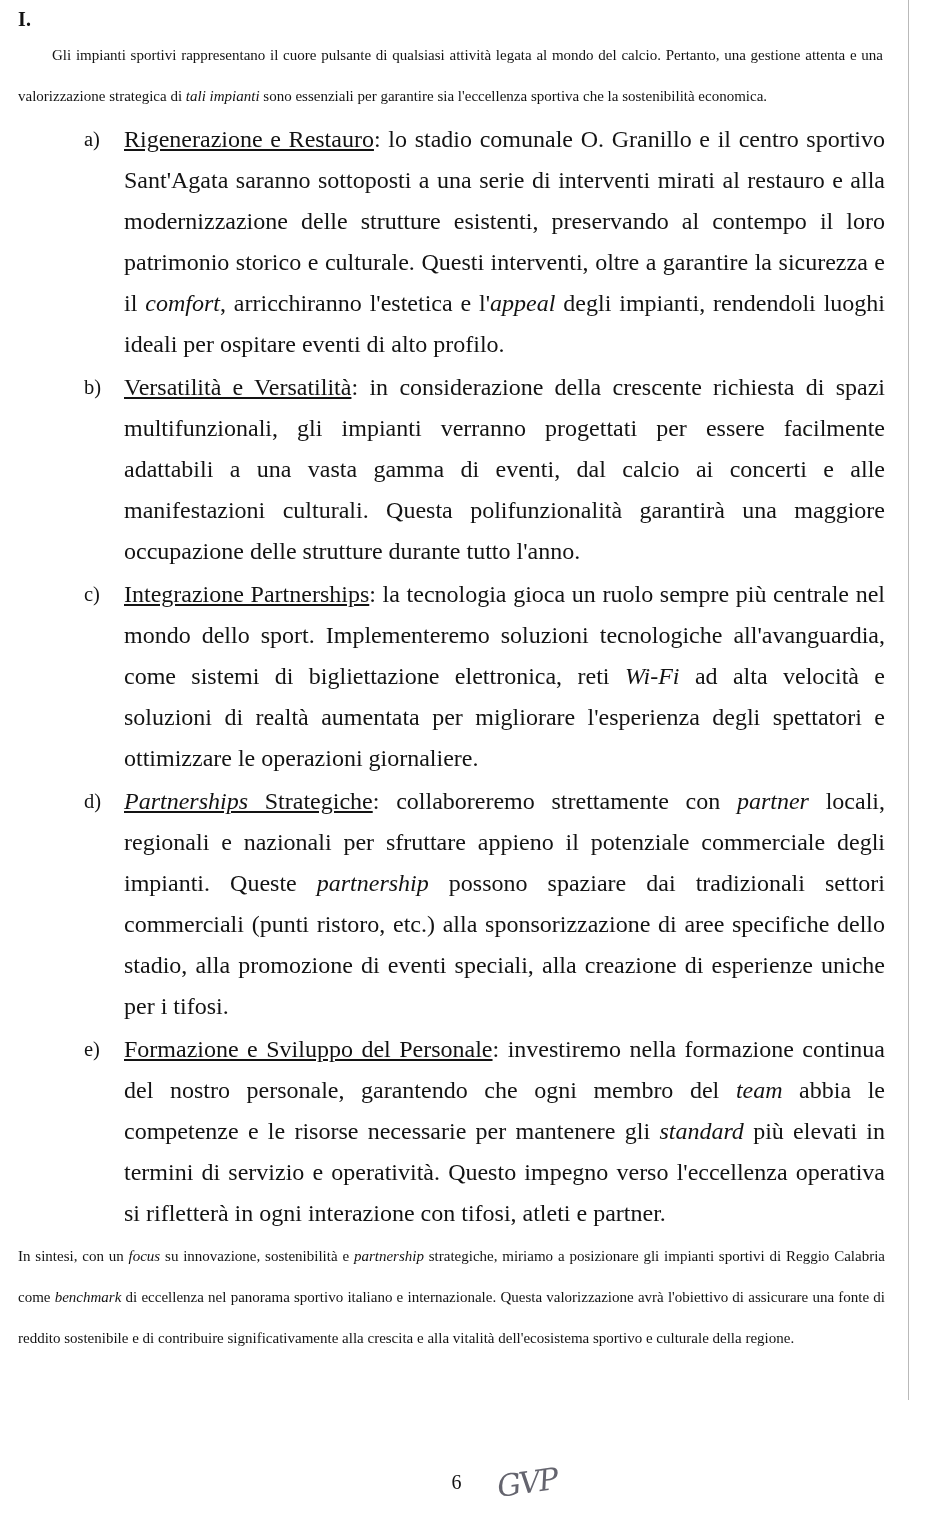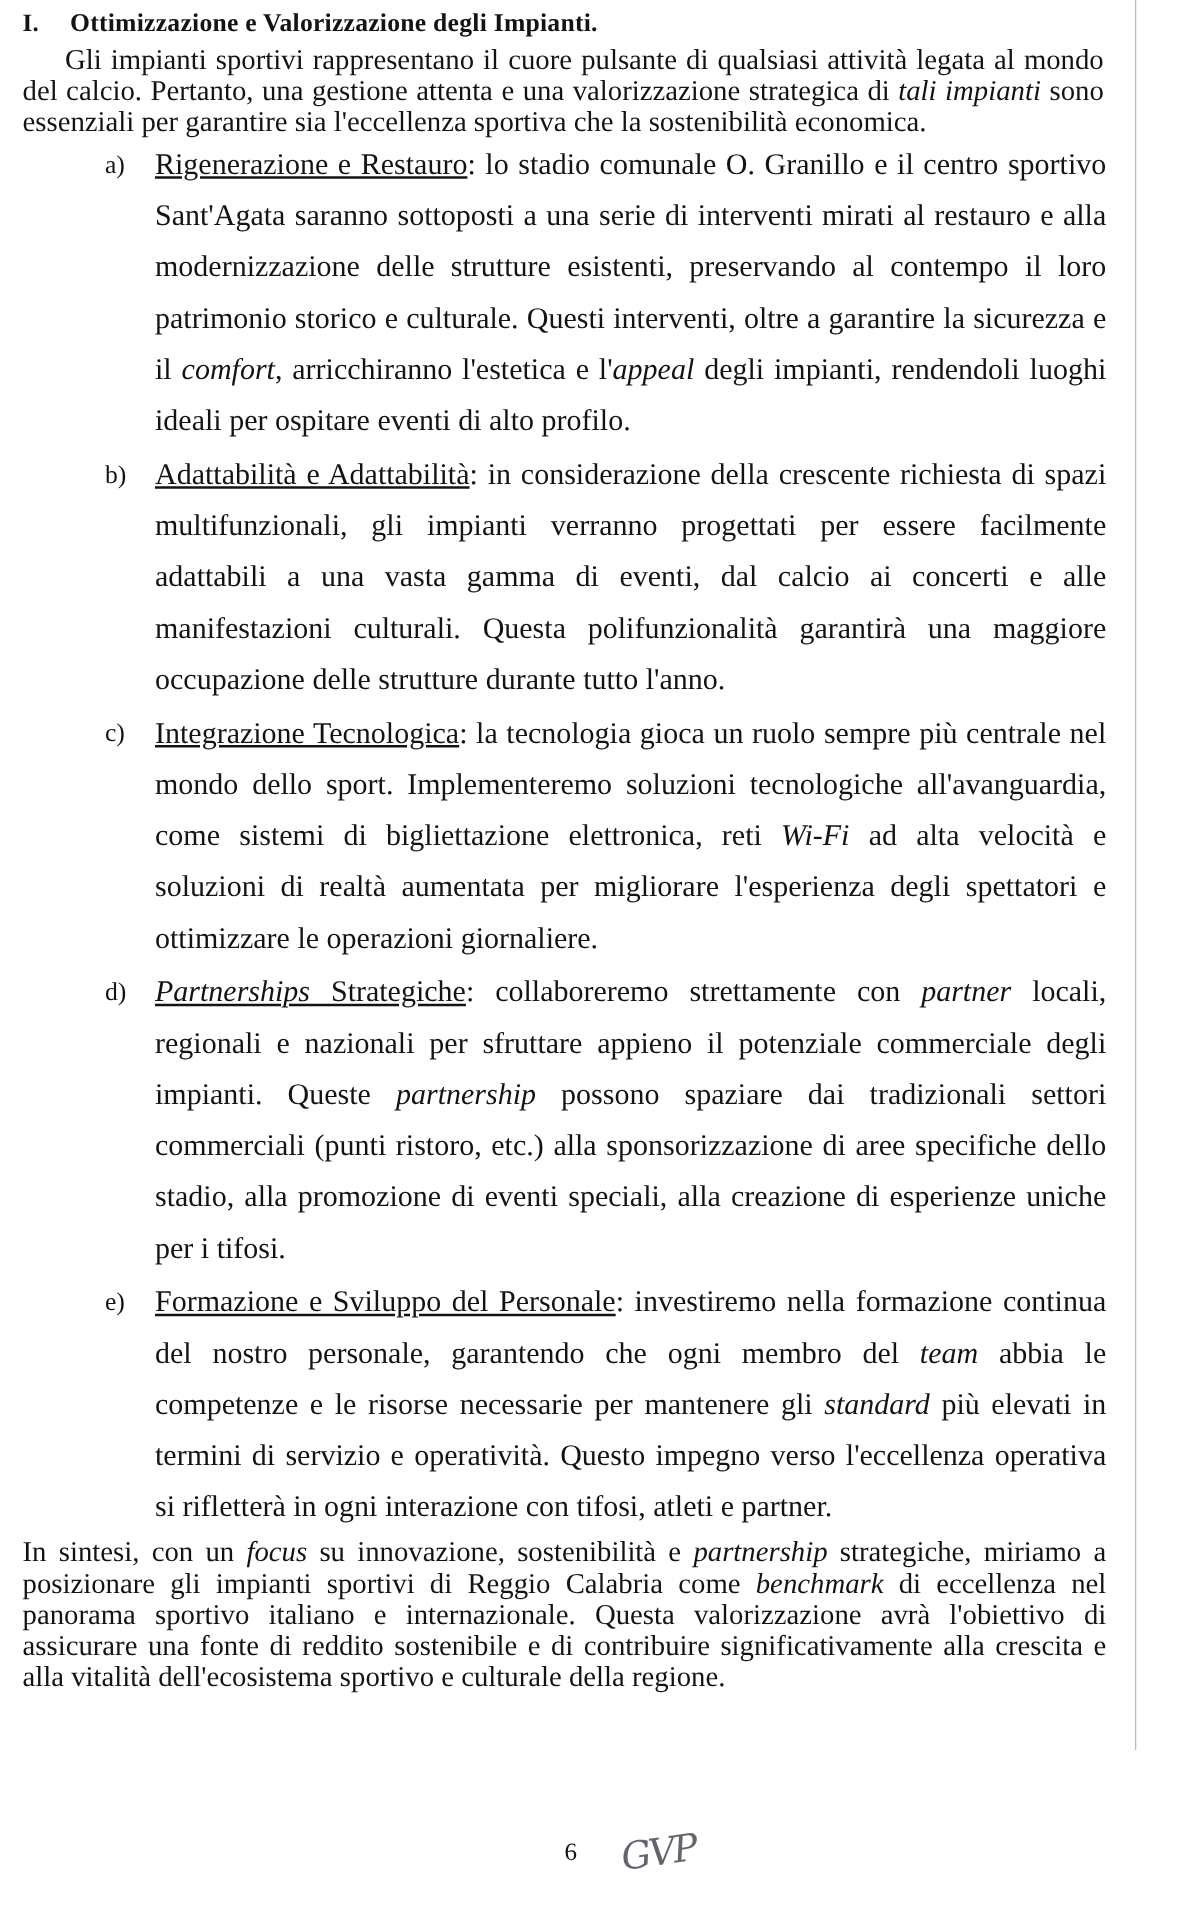--- a/index.html
+++ b/index.html
@@ -43,22 +43,22 @@
     font-size: 20px;
     letter-spacing: 0.3px;
   }
   .heading-text {
     font-weight: bold;
     font-size: 20.5px;
     letter-spacing: 0.2px;
   }
   p.body-par {
     margin: 0 0 2px 0;
-    font-size: 23px;
-    line-height: 25px;
+    font-size: 15px;
+    line-height: 41px;
     text-align: justify;
     text-justify: inter-word;
   }
   p.intro {
     text-indent: 34px;
     padding-right: 6px;
   }
   .list {
     margin: 0;
     padding: 0;
@@ -122,42 +122,41 @@
 </style>
 </head>
 <body>
 
 <div class="page">
 
   <div class="scan-line"></div>
 
   <div class="heading-row">
     <span class="heading-num">I.</span>
-    <span class="heading-text">Ottimizzazione e Valorizzazione degli Impianti.</span>
   </div>
 
   <p class="body-par intro">
     Gli impianti sportivi rappresentano il cuore pulsante di qualsiasi attività legata al mondo del calcio. Pertanto, una gestione attenta e una valorizzazione strategica di <i>tali impianti</i> sono essenziali per garantire sia l'eccellenza sportiva che la sostenibilità economica.
   </p>
 
   <div class="list">
 
     <div class="li-row">
       <span class="li-marker">a)</span>
       <span class="li-body"><u>Rigenerazione e Restauro</u>: lo stadio comunale O. Granillo e il centro sportivo Sant'Agata saranno sottoposti a una serie di interventi mirati al restauro e alla modernizzazione delle strutture esistenti, preservando al contempo il loro patrimonio storico e culturale. Questi interventi, oltre a garantire la sicurezza e il <i>comfort</i>, arricchiranno l'estetica e l'<i>appeal</i> degli impianti, rendendoli luoghi ideali per ospitare eventi di alto profilo.</span>
     </div>
 
     <div class="li-row">
       <span class="li-marker">b)</span>
-      <span class="li-body"><u>Adattabilità e Adattabilità</u>: in considerazione della crescente richiesta di spazi multifunzionali, gli impianti verranno progettati per essere facilmente adattabili a una vasta gamma di eventi, dal calcio ai concerti e alle manifestazioni culturali. Questa polifunzionalità garantirà una maggiore occupazione delle strutture durante tutto l'anno.</span>
+      <span class="li-body"><u>Versatilità e Versatilità</u>: in considerazione della crescente richiesta di spazi multifunzionali, gli impianti verranno progettati per essere facilmente adattabili a una vasta gamma di eventi, dal calcio ai concerti e alle manifestazioni culturali. Questa polifunzionalità garantirà una maggiore occupazione delle strutture durante tutto l'anno.</span>
     </div>
 
     <div class="li-row">
       <span class="li-marker">c)</span>
-      <span class="li-body"><u>Integrazione Tecnologica</u>: la tecnologia gioca un ruolo sempre più centrale nel mondo dello sport. Implementeremo soluzioni tecnologiche all'avanguardia, come sistemi di bigliettazione elettronica, reti <i>Wi-Fi</i> ad alta velocità e soluzioni di realtà aumentata per migliorare l'esperienza degli spettatori e ottimizzare le operazioni giornaliere.</span>
+      <span class="li-body"><u>Integrazione Partnerships</u>: la tecnologia gioca un ruolo sempre più centrale nel mondo dello sport. Implementeremo soluzioni tecnologiche all'avanguardia, come sistemi di bigliettazione elettronica, reti <i>Wi-Fi</i> ad alta velocità e soluzioni di realtà aumentata per migliorare l'esperienza degli spettatori e ottimizzare le operazioni giornaliere.</span>
     </div>
 
     <div class="li-row">
       <span class="li-marker">d)</span>
       <span class="li-body"><u><i>Partnerships</i> Strategiche</u>: collaboreremo strettamente con <i>partner</i> locali, regionali e nazionali per sfruttare appieno il potenziale commerciale degli impianti. Queste <i>partnership</i> possono spaziare dai tradizionali settori commerciali (punti ristoro, etc.) alla sponsorizzazione di aree specifiche dello stadio, alla promozione di eventi speciali, alla creazione di esperienze uniche per i tifosi.</span>
     </div>
 
     <div class="li-row">
       <span class="li-marker">e)</span>
       <span class="li-body"><u>Formazione e Sviluppo del Personale</u>: investiremo nella formazione continua del nostro personale, garantendo che ogni membro del <i>team</i> abbia le competenze e le risorse necessarie per mantenere gli <i>standard</i> più elevati in termini di servizio e operatività. Questo impegno verso l'eccellenza operativa si rifletterà in ogni interazione con tifosi, atleti e partner.</span>

